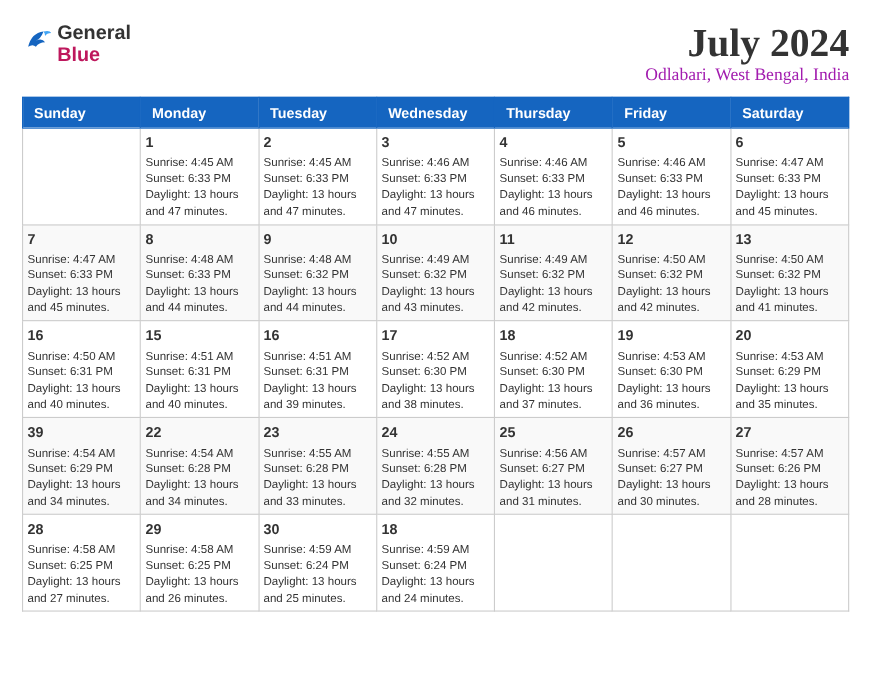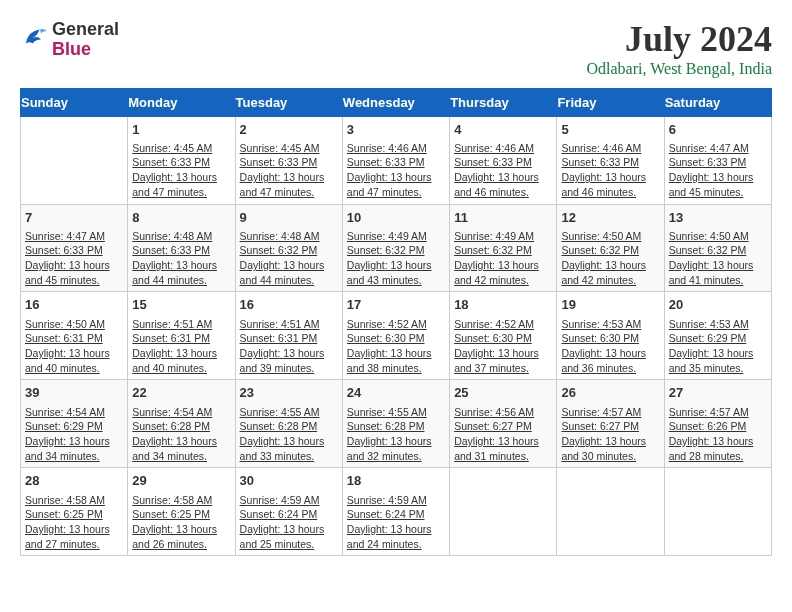--- a/index.html
+++ b/index.html
@@ -37,31 +37,31 @@
       font-family: Liberation Serif, serif;
     }
     .month-year {
       font-size: 36px;
       font-weight: bold;
       color: #333;
       line-height: 1.1;
     }
     .location {
       font-size: 16px;
-      color: #15803d;
+      color: #a21caf;
     }
     table {
       width: 100%;
       border-collapse: collapse;
       font-size: 11px;
     }
     thead tr th {
       background-color: #1565c0;
       color: #fff;
-      padding: 6px 0;
+      padding: 6px 10px;
       text-align: left;
       font-size: 13px;
       font-weight: bold;
       border: 1px solid #1565c0;
     }
     tbody tr td {
       border: 1px solid #ccc;
       padding: 4px 4px;
       vertical-align: top;
       min-height: 80px;
@@ -71,21 +71,20 @@
     }
     .day-number {
       font-size: 13px;
       font-weight: bold;
       display: block;
       margin-bottom: 2px;
     }
     .cell-content {
       font-size: 10.5px;
       color: #333;
-      text-decoration: underline;
     }
     tbody tr:nth-child(even) td {
       background-color: #f9f9f9;
     }
     tbody tr td.empty {
       background: #fff;
     }
   </style>
 </head>
 <body>

